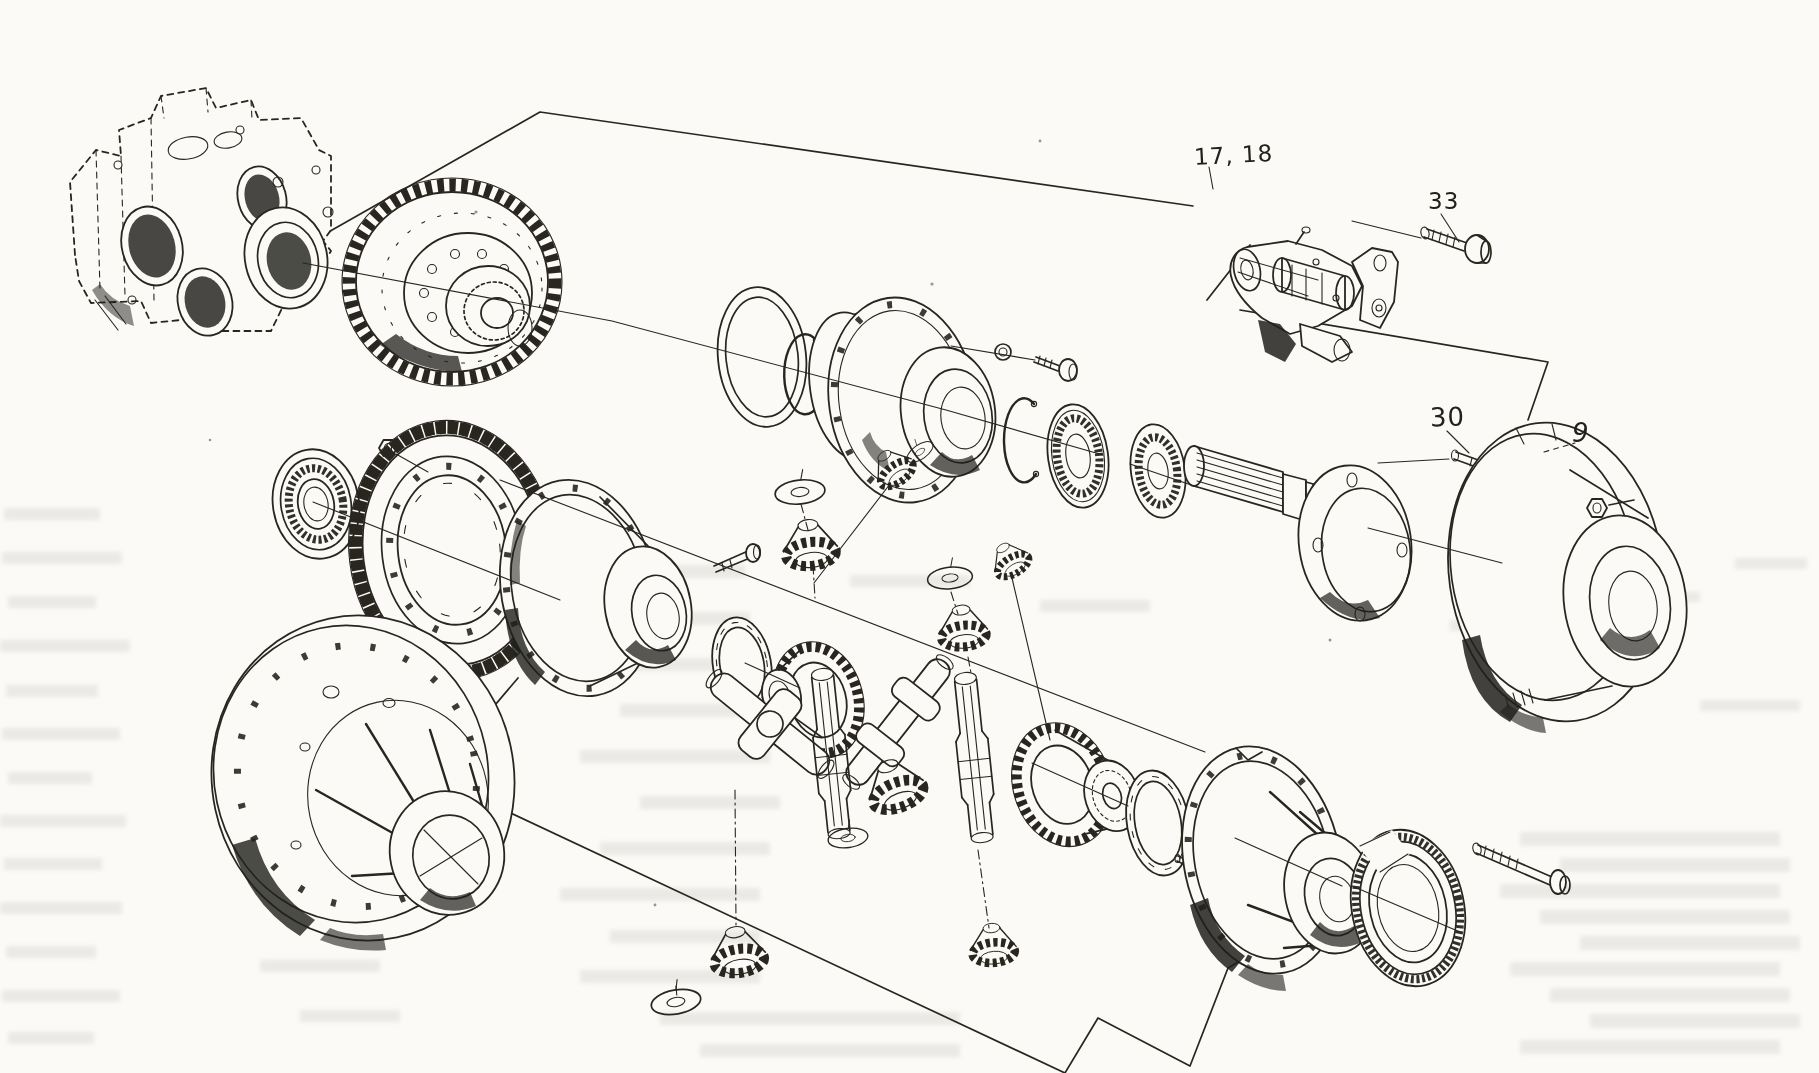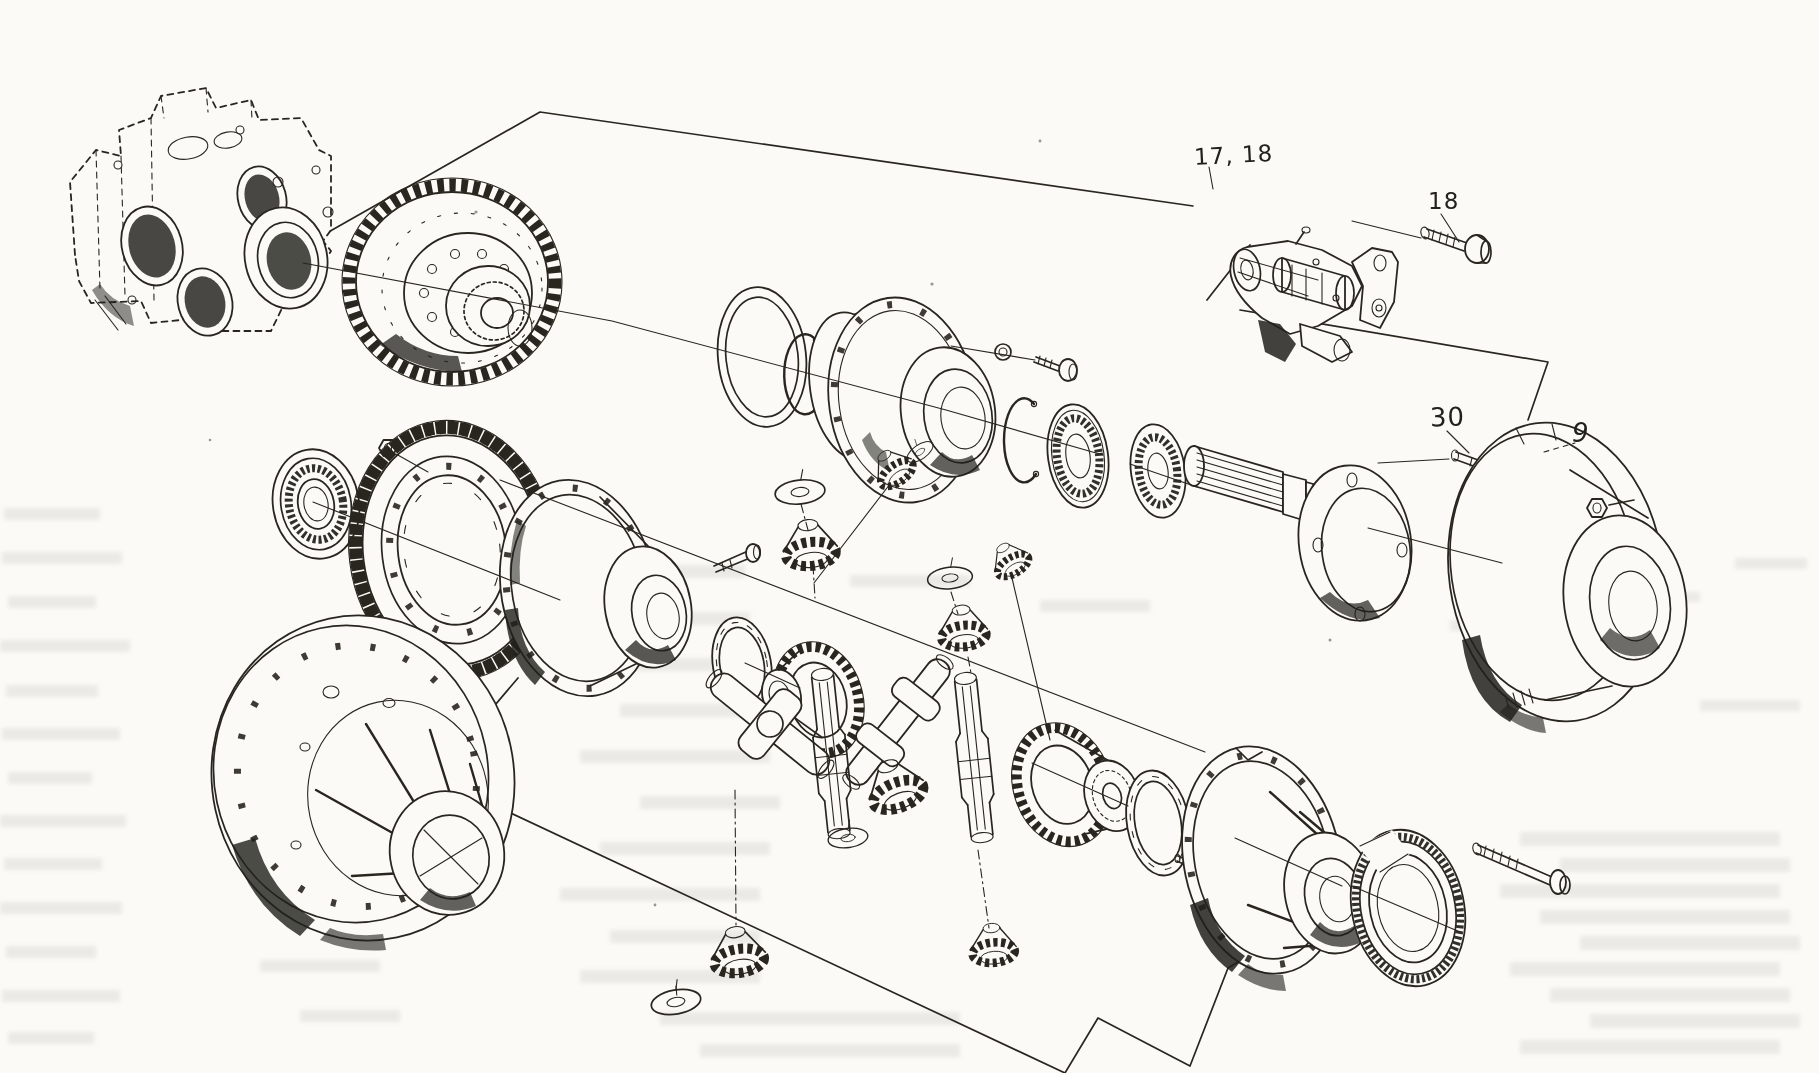--- a/index.html
+++ b/index.html
@@ -520,16 +520,16 @@
     <circle cx="476" cy="212" r="1.6"></circle>
         <circle cx="1040" cy="141" r="1.4"></circle>
         <circle cx="655" cy="905" r="1.4"></circle>
     <circle cx="1330" cy="640" r="1.5"></circle>
         <circle cx="210" cy="440" r="1.3"></circle>
         <circle cx="932" cy="284" r="1.6"></circle>
   </g>
 </svg>
 
   <div class="callout" style="left:1194px;top:142px;transform:rotate(-3deg);">17, 18</div>
-  <div class="callout" style="left:1428px;top:188px;">18</div>
+  <div class="callout" style="left:1428px;top:188px;">33</div>
   <div class="callout" style="left:1430px;top:402px;font-size:26px;transform:rotate(-2deg);">30</div>
   <div class="callout" style="left:1572px;top:418px;font-size:26px;font-style:italic;">9</div>
 </div>
 
 </body></html>

